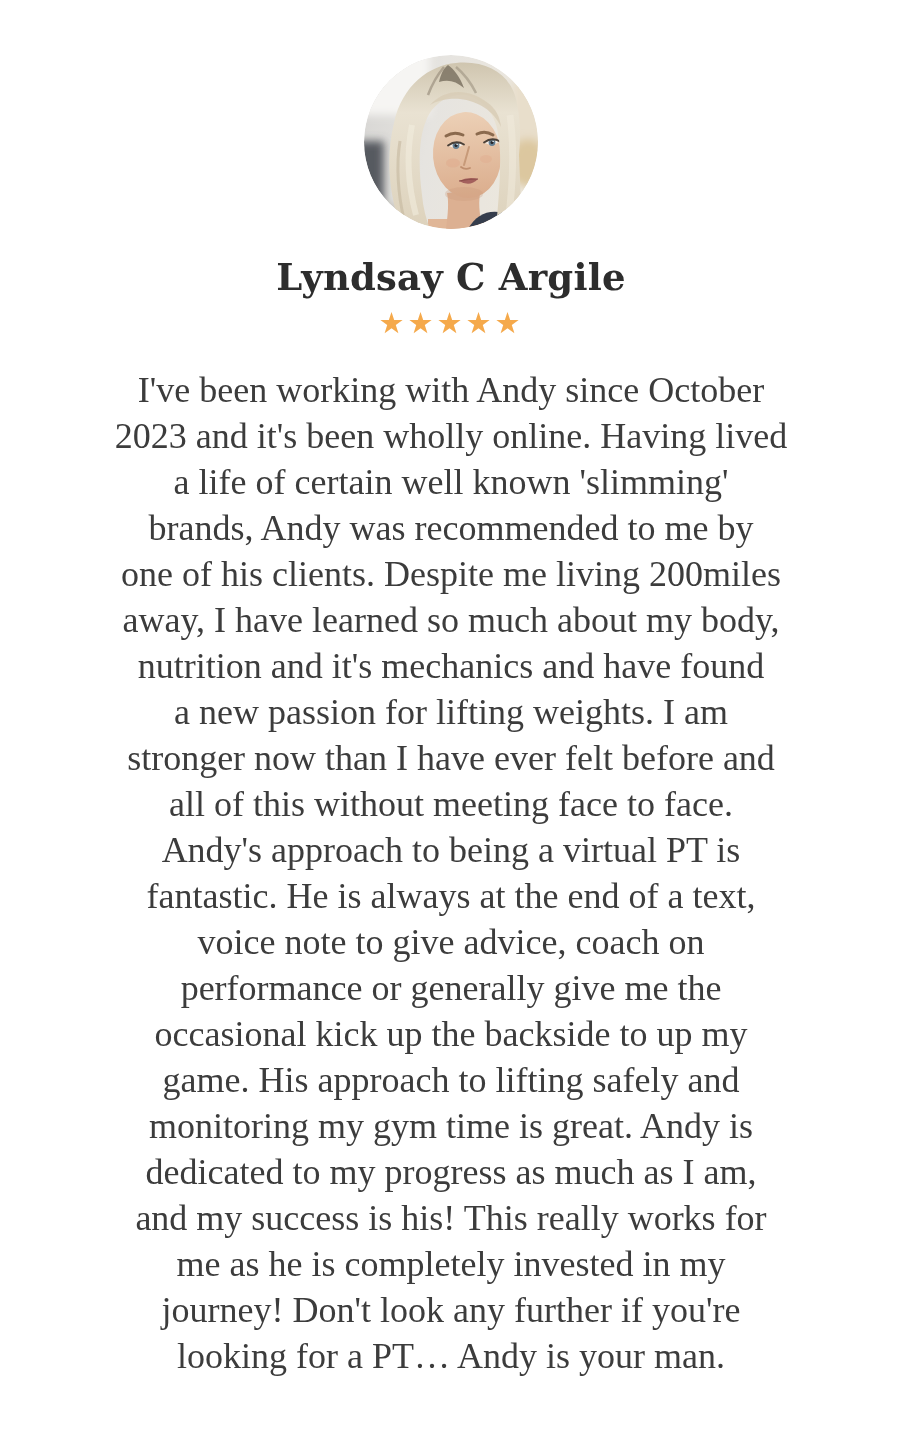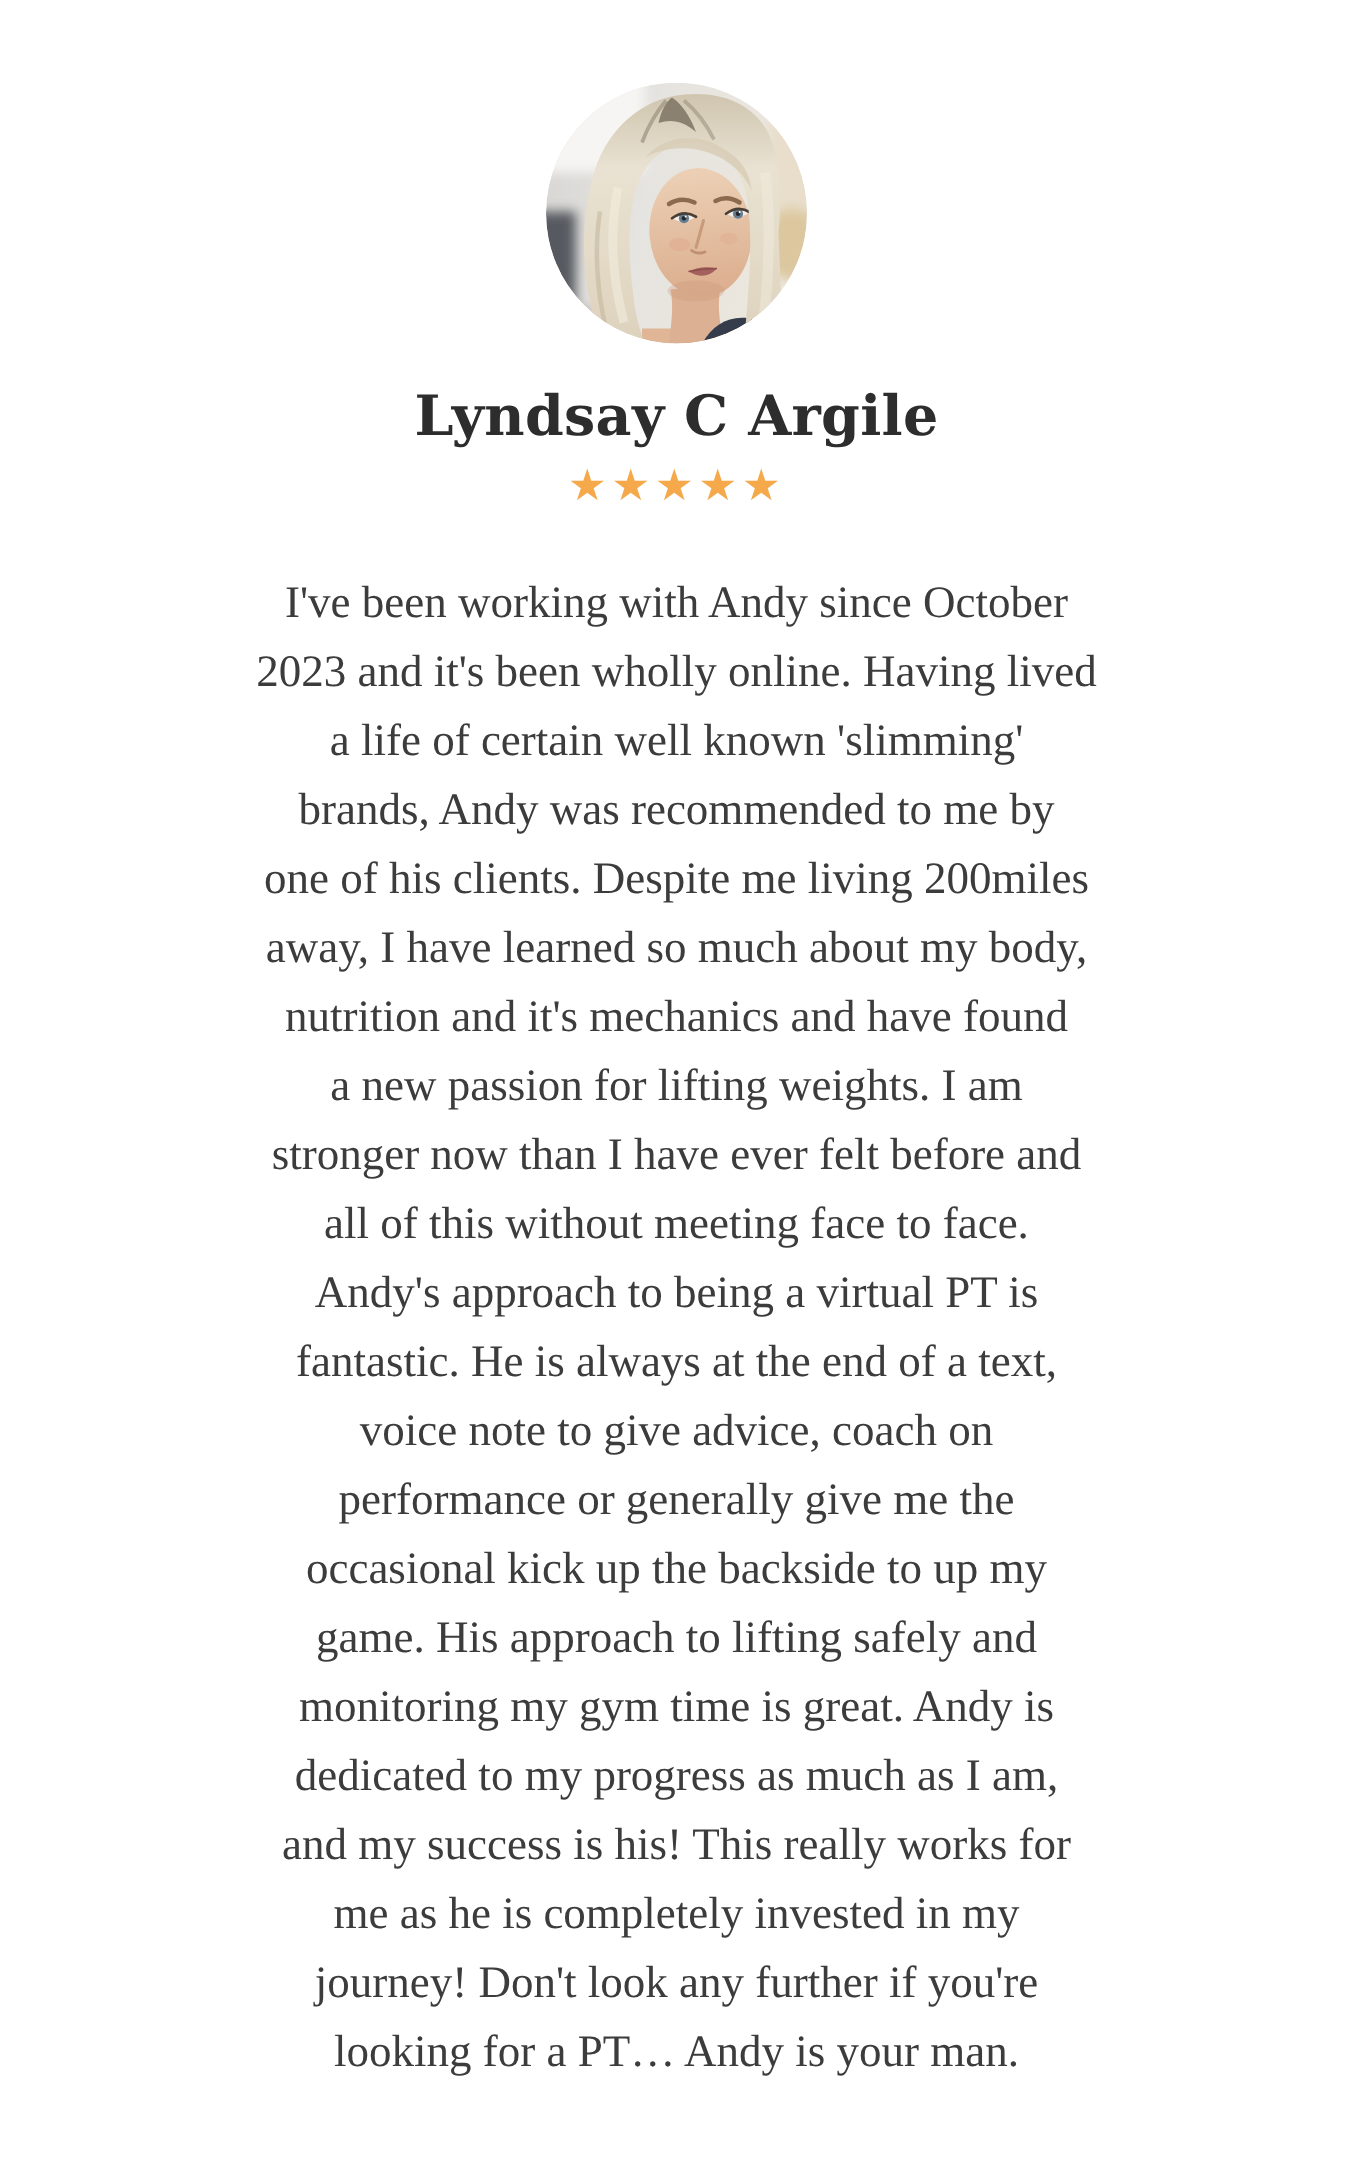--- a/index.html
+++ b/index.html
@@ -41,24 +41,24 @@
   .star-rating {
     margin-top: 6px;
     font-family: "DejaVu Sans", sans-serif;
     font-size: 29px;
     line-height: 1.3;
     letter-spacing: 3px;
     color: #F5A94B;
     text-align: center;
   }
   .review-text {
-    margin-top: 36px;
+    margin-top: 24px;
     width: 840px;
     font-family: "Liberation Serif", serif;
-    font-size: 30px;
+    font-size: 36px;
     line-height: 46px;
     color: #3c3c3c;
     text-align: center;
     white-space: pre-line;
   }
 </style>
 </head>
 <body>
 
 <div class="page">

